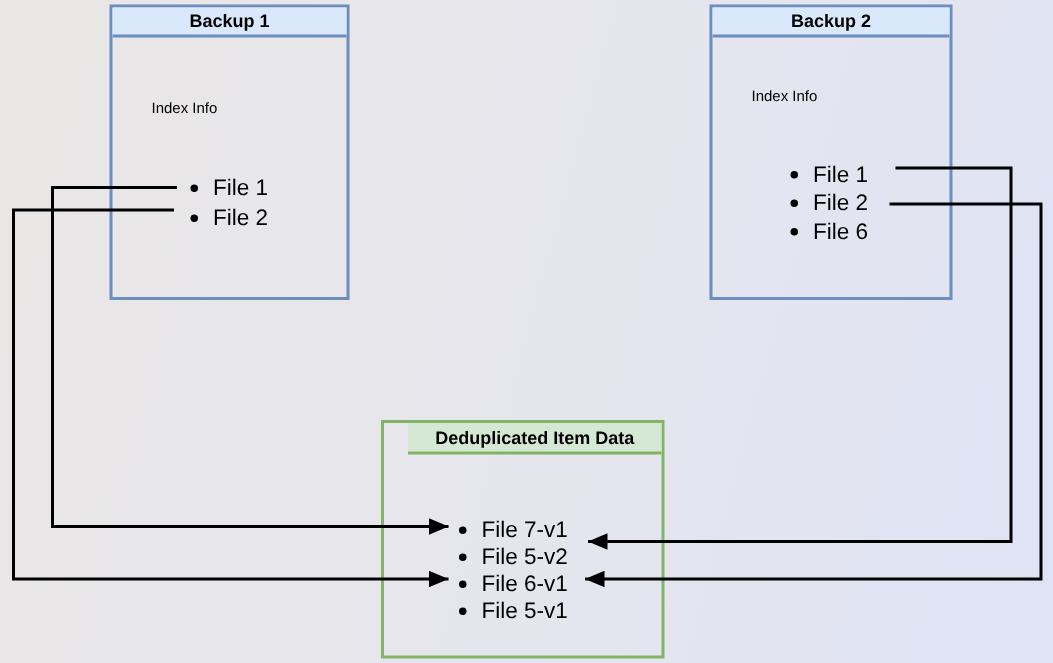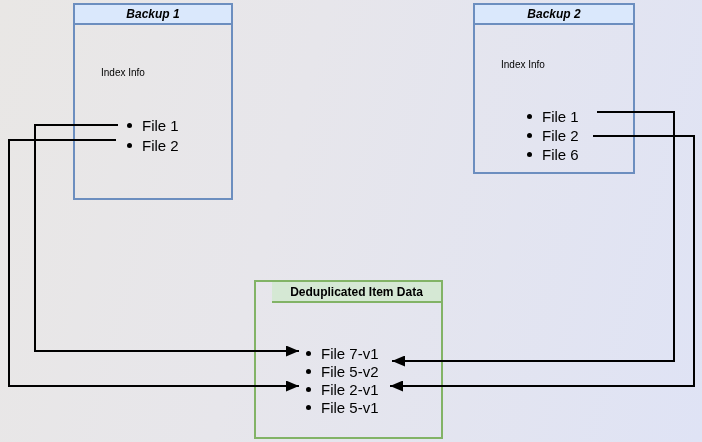--- a/index.html
+++ b/index.html
@@ -28,21 +28,20 @@
     align-items: center;
     justify-content: center;
     font-size: 12px;
     font-weight: bold;
     line-height: 1;
   }
   .blue .box-header {
     height: 20px;
     background: #dae8fc;
     border-bottom: 2px solid #6c8ebf;
-    font-style: italic;
   }
   .green .box-header {
     height: 21px;
     background: #d5e8d4;
     border-bottom: 2px solid #82b366;
   }
   .subtitle {
     position: absolute;
     font-size: 10px;
     line-height: 18px;
@@ -93,21 +92,21 @@
         <span class="dot"></span>
         <span>File 1</span>
       </li>
       <li>
         <span class="dot"></span>
         <span>File 2</span>
       </li>
     </ul>
   </div>
 
-  <div class="box blue" style="left:473px; top:3px; width:162px; height:171px;">
+  <div class="box blue" style="left:473px; top:3px; width:162px; height:197px;">
     <div class="box-header">
       <span>Backup 2</span>
     </div>
     <div class="subtitle" style="left:26px; top:51px;">Index Info</div>
     <ul class="filelist lh19" style="left:52px; top:102px;">
       <li>
         <span class="dot"></span>
         <span>File 1</span>
       </li>
       <li>
@@ -129,21 +128,21 @@
       <li>
         <span class="dot"></span>
         <span>File 7-v1</span>
       </li>
       <li>
         <span class="dot"></span>
         <span>File 5-v2</span>
       </li>
       <li>
         <span class="dot"></span>
-        <span>File 2-v1</span>
+        <span>File 6-v1</span>
       </li>
       <li>
         <span class="dot"></span>
         <span>File 5-v1</span>
       </li>
     </ul>
   </div>
 
   <svg class="connectors" width="702" height="442" viewBox="0 0 702 442">
     <defs>

